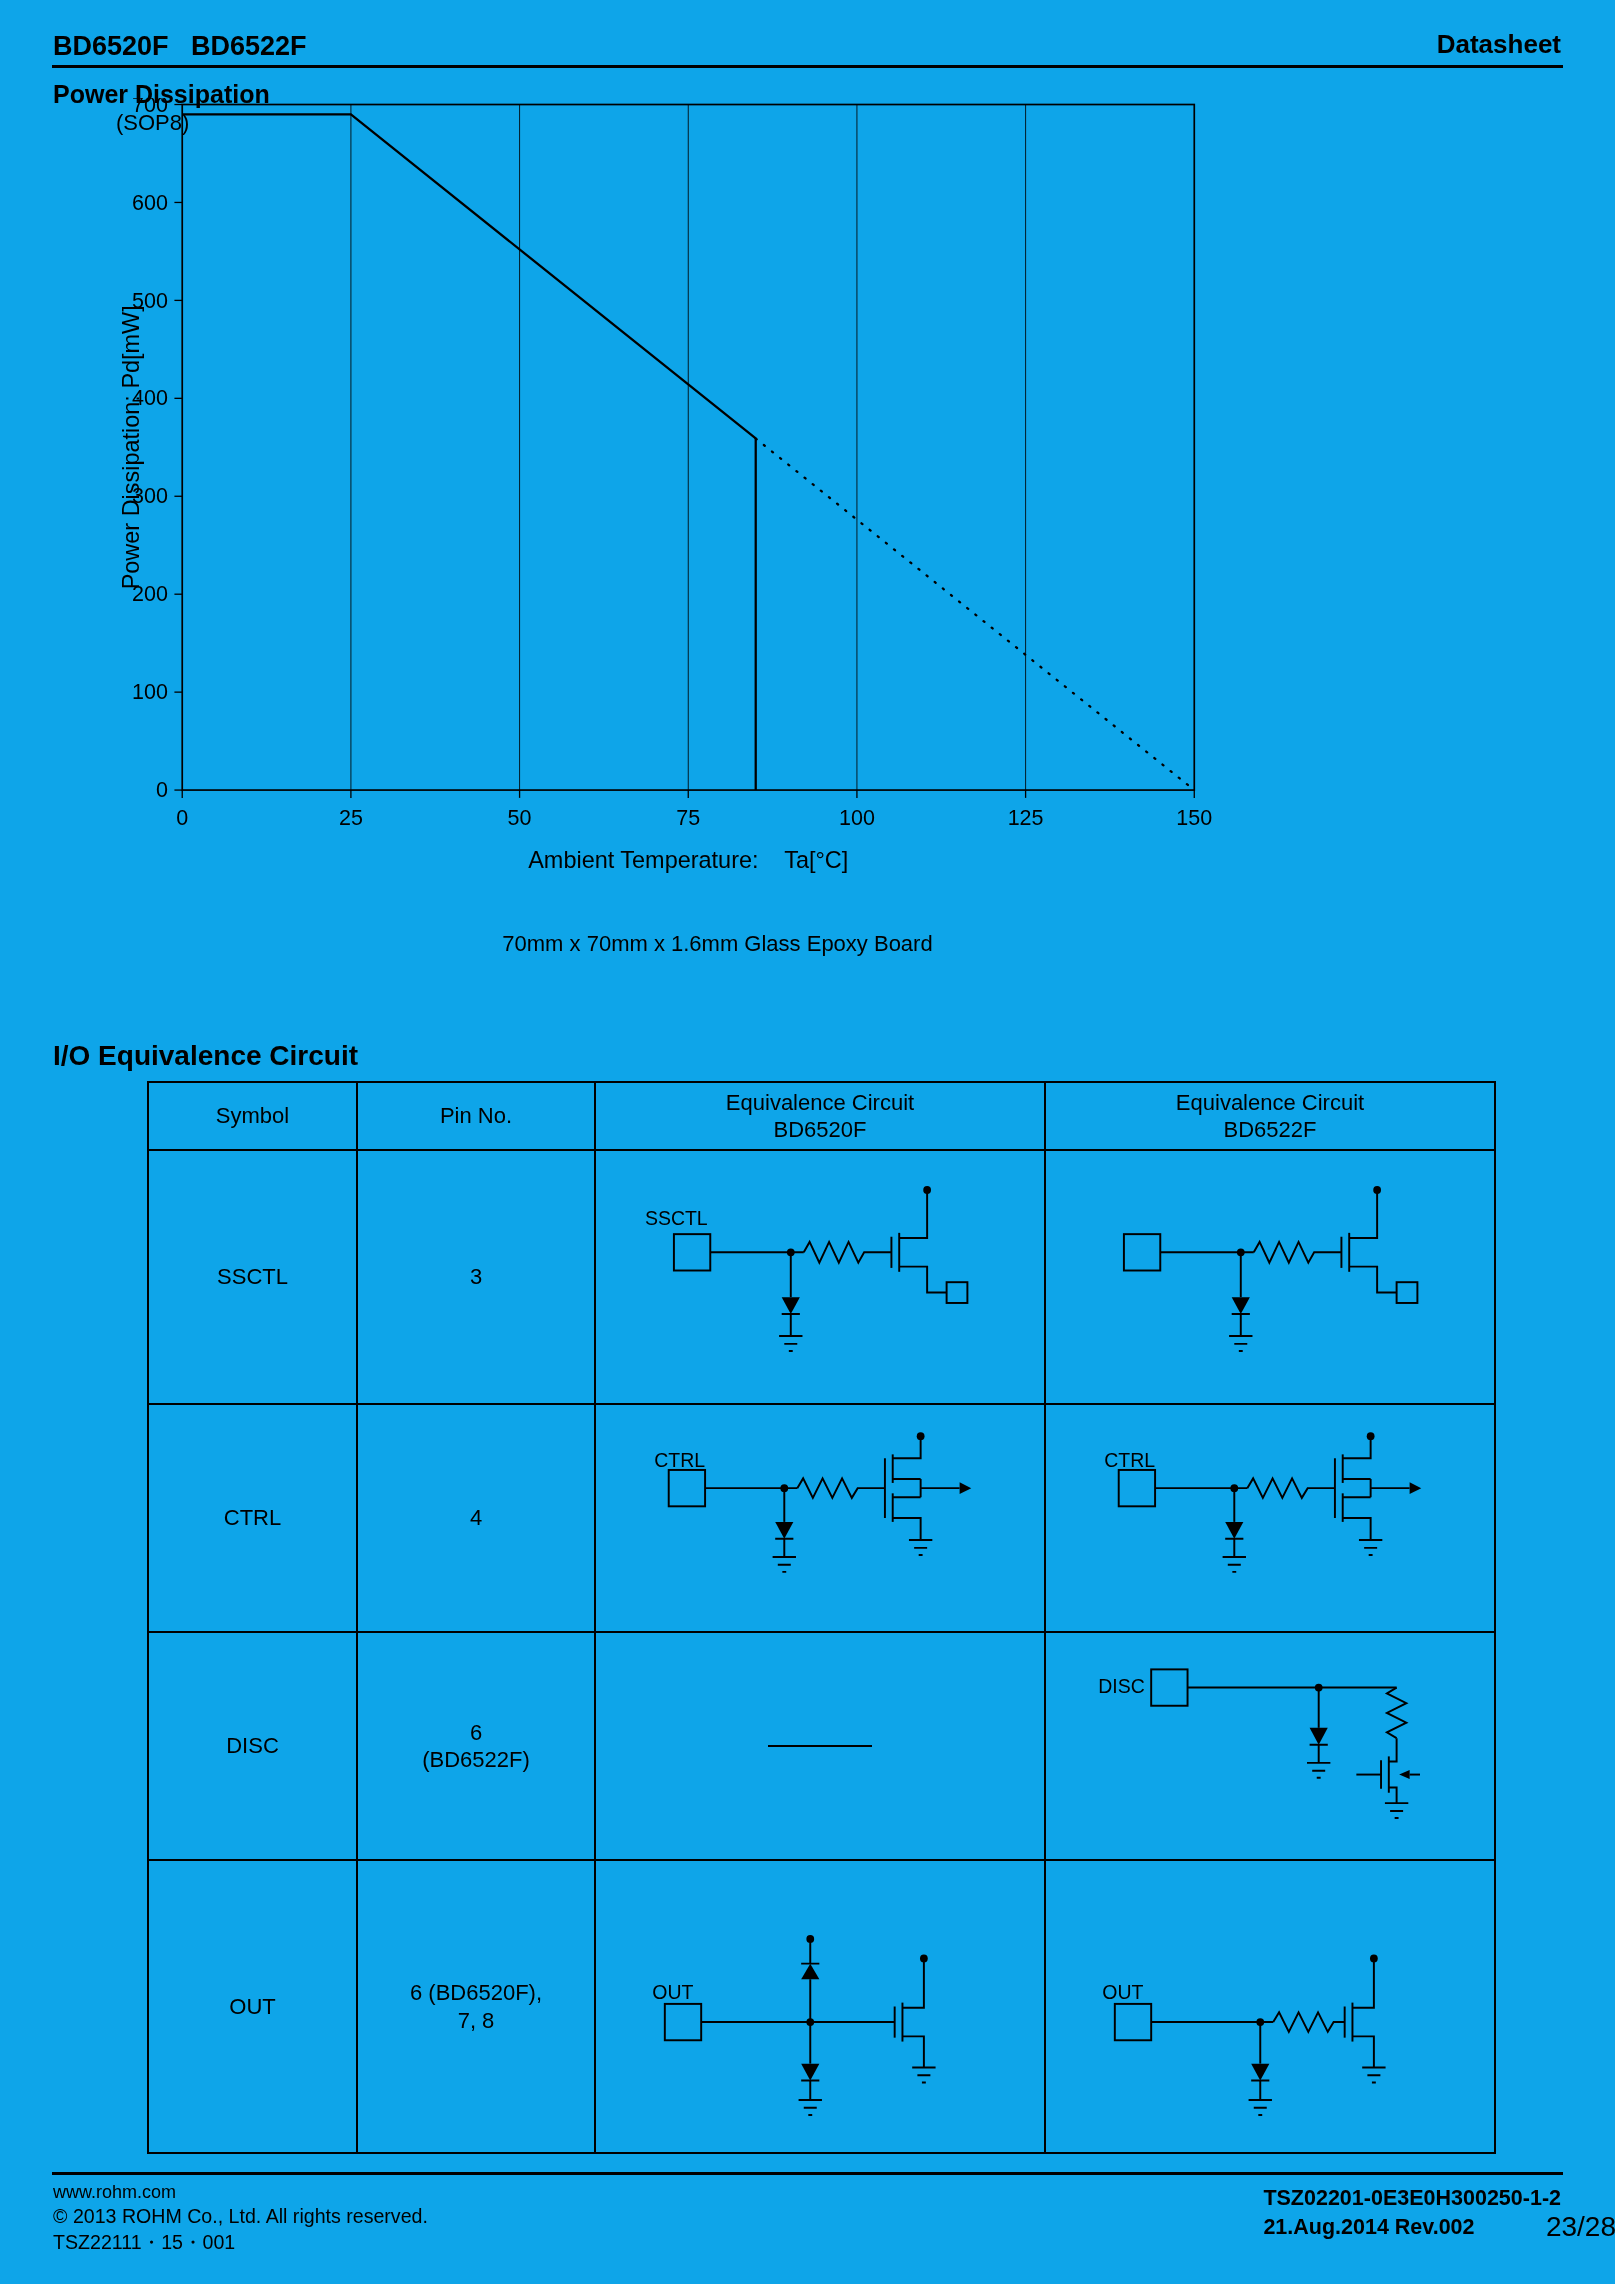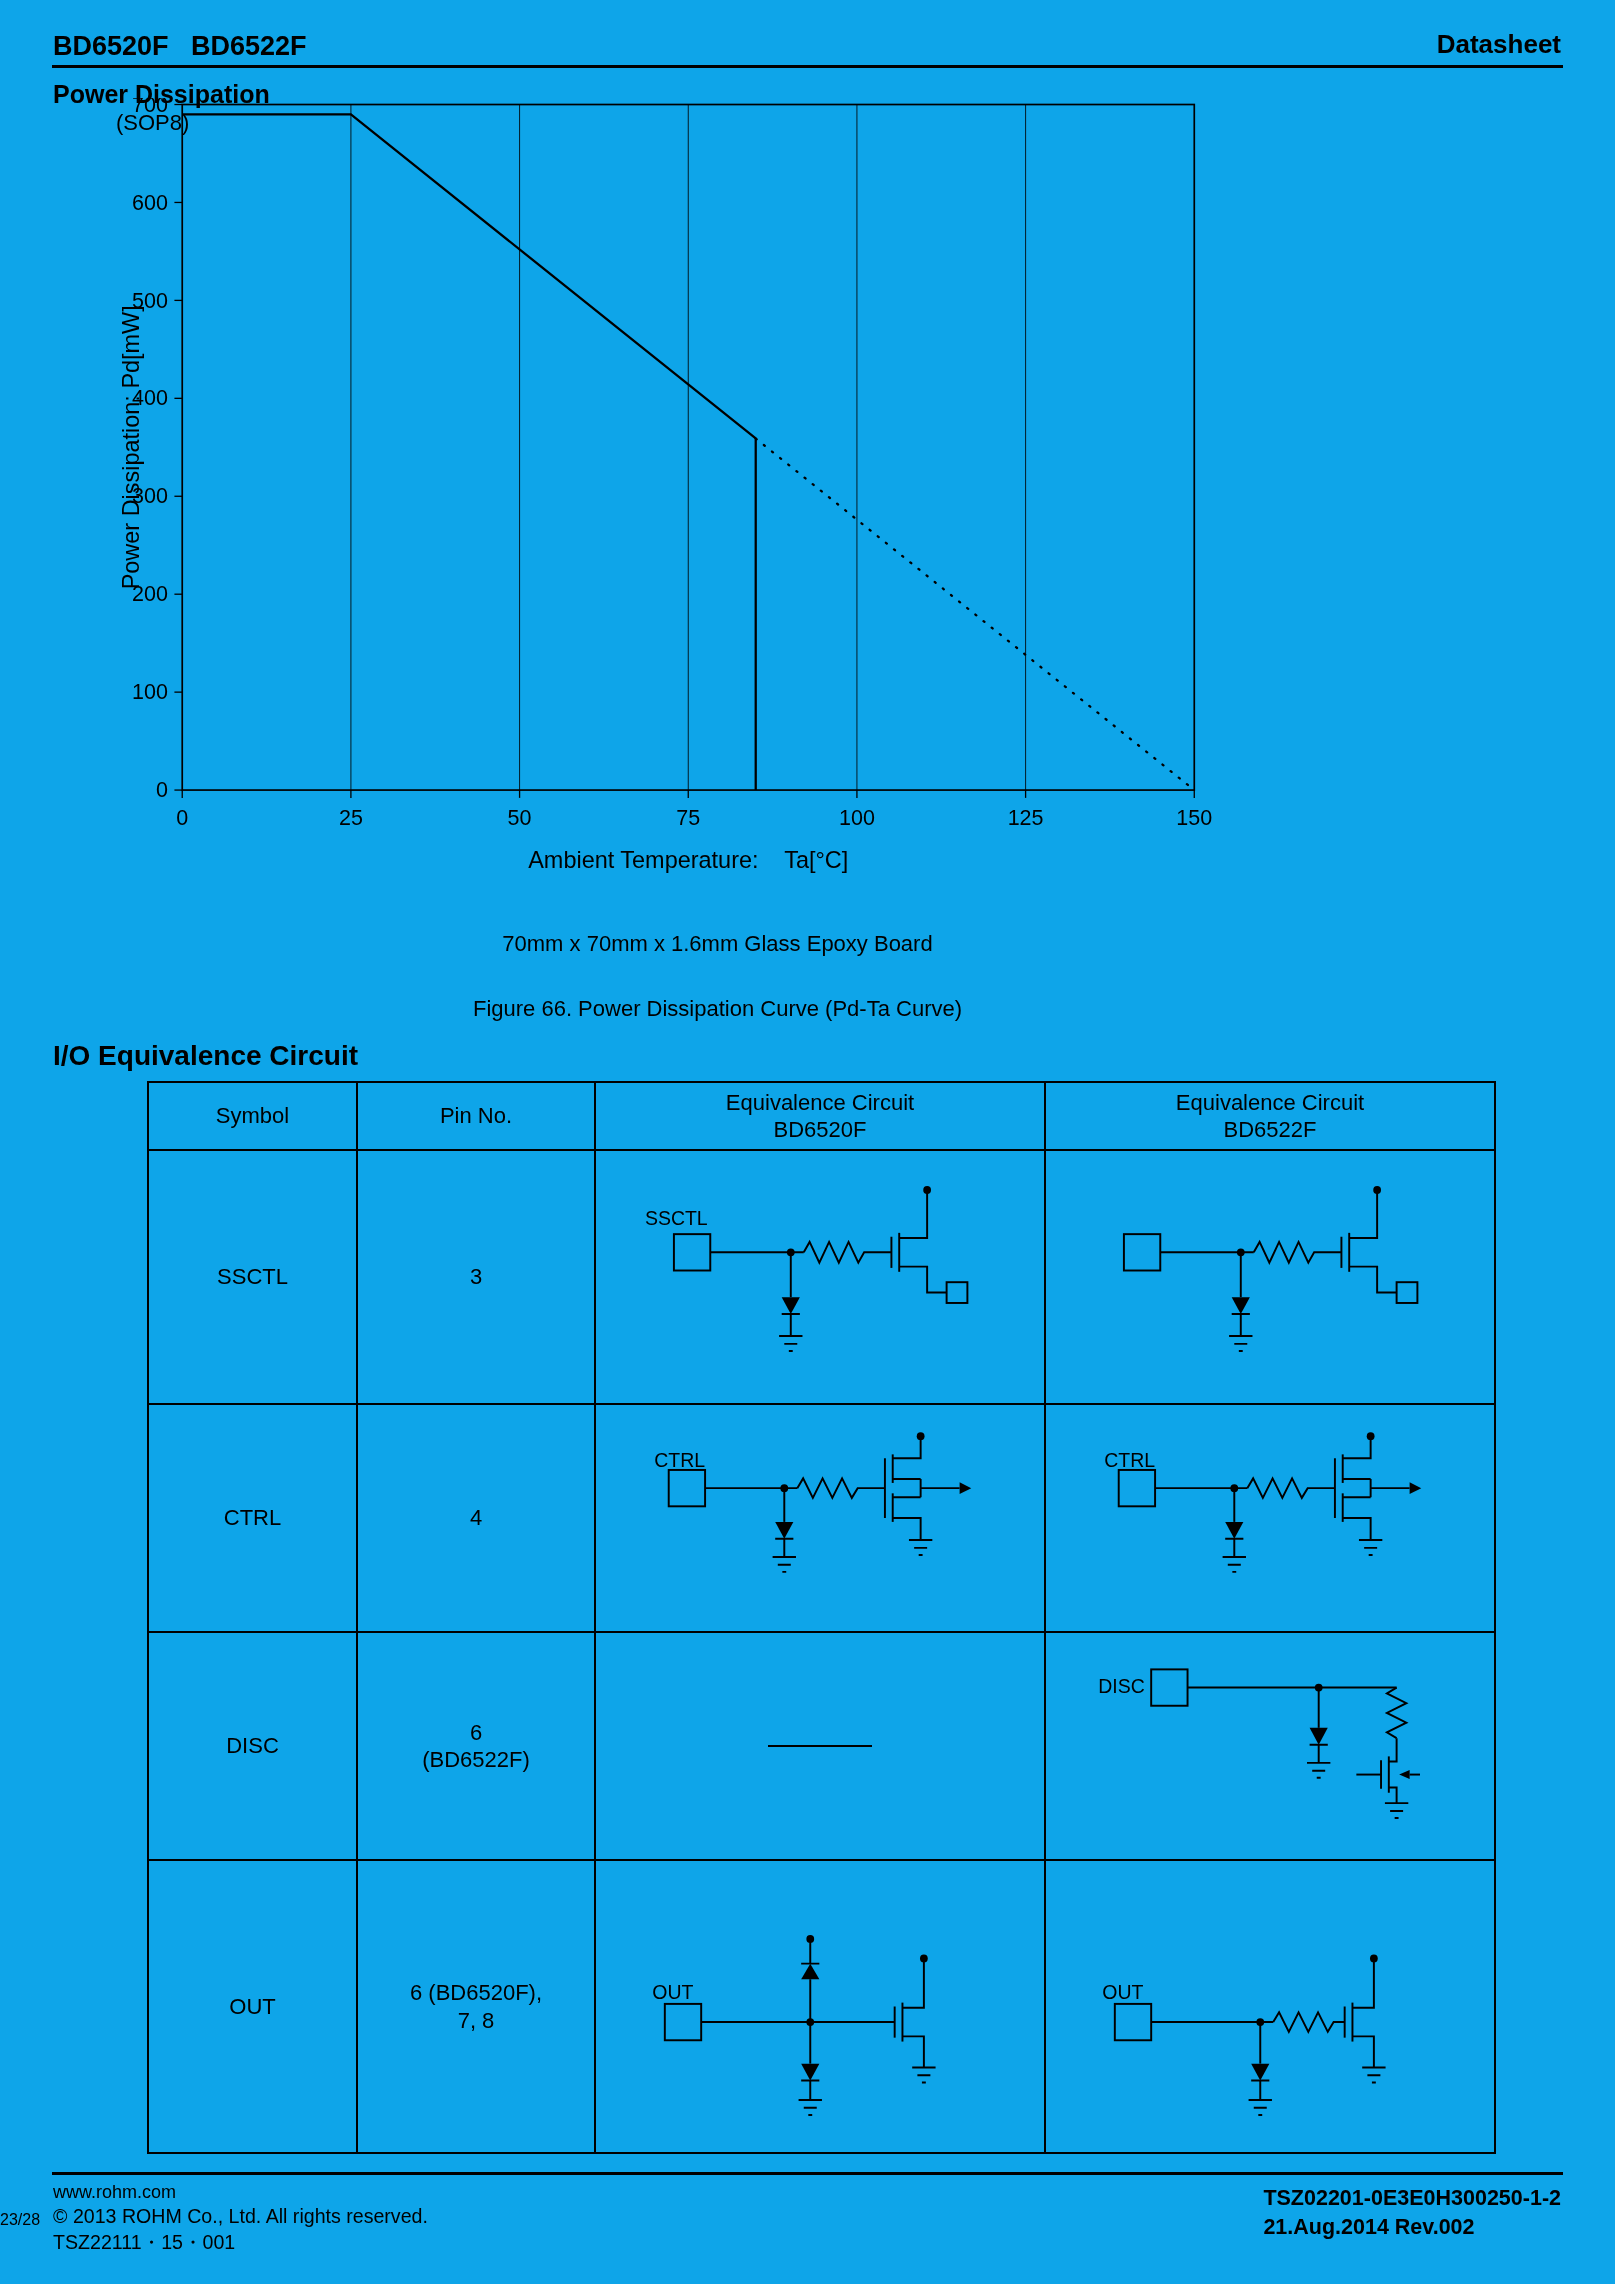--- a/index.html
+++ b/index.html
@@ -40,21 +40,21 @@
   .circ path{stroke:#000;stroke-width:3;fill:none;}
   .circ rect{stroke:#000;stroke-width:3;fill:none;}
   .circ polygon{fill:#000;stroke:none;}
   .circ circle{fill:#000;stroke:none;}
   .circ text{font-family:"Liberation Sans",sans-serif;font-size:30px;fill:#000;}
   .dash{width:104px;height:2.6px;background:#000;}
   
   .ftr-rule{position:absolute;left:52px;right:53px;top:2172px;height:3.3px;background:#000;}
   .ftr-left{position:absolute;left:53px;top:2181px;font-size:19.6px;line-height:1.3;}
   .ftr-left .url{font-size:18px;}
-  .ftr-page{position:absolute;left:0;width:1616px;top:2211px;text-align:left;font-size:16px;}
+  .ftr-page{position:absolute;left:0;width:1616px;top:2211px;text-align:right;font-size:28px;}
   .ftr-right{position:absolute;right:55px;top:2184px;text-align:left;font-size:21.5px;font-weight:bold;line-height:1.35;}
 </style>
 </head>
 <body>
 
 <div class="page">
 
   <div class="hdr-left">BD6520F   BD6522F</div>
   <div class="hdr-right">Datasheet</div>
   <div class="hdr-rule"></div>
@@ -100,21 +100,20 @@
       <line x1="88" y1="10" x2="100" y2="10" stroke="#000" stroke-width="2"></line>
       <text x="78" y="21" text-anchor="end" font-size="33">700</text>
       <polyline points="100,25.028571428571468 358.8333333333333,25.028571428571468 980.0333333333333,522.4742857142857" fill="none" stroke="#000" stroke-width="3.5"></polyline>
       <polyline points="980.0333333333333,522.4742857142857 980.0333333333333,1062" fill="none" stroke="#000" stroke-width="3.5"></polyline>
       <polyline points="980.0333333333333,522.4742857142857 1653,1062" fill="none" stroke="#000" stroke-width="3.5" stroke-dasharray="2 14" stroke-linecap="round"></polyline>
       <text x="876.5" y="1182" text-anchor="middle" font-size="36" style="white-space:pre">Ambient Temperature:    Ta[°C]</text>
       <text x="34" y="536" text-anchor="middle" font-size="36" transform="rotate(-90 34 536)">Power Dissipation: Pd[mW]</text>
     </svg>
 
   <div class="caption-wrap cap-board">70mm x 70mm x 1.6mm Glass Epoxy Board</div>
-  <div class="caption-wrap cap-fig">Figure 66. Power Dissipation Curve (Pd-Ta Curve)</div>
 
   <div class="io-heading">I/O Equivalence Circuit</div>
 
   <div class="io-table">
 
     <div class="cell">
       <div>Symbol</div>
     </div>
     <div class="cell">
       <div>Pin No.</div>

